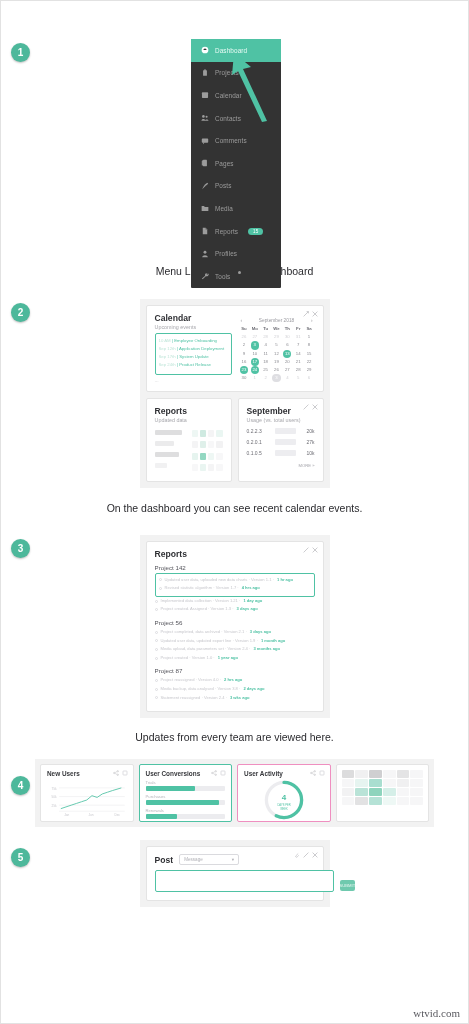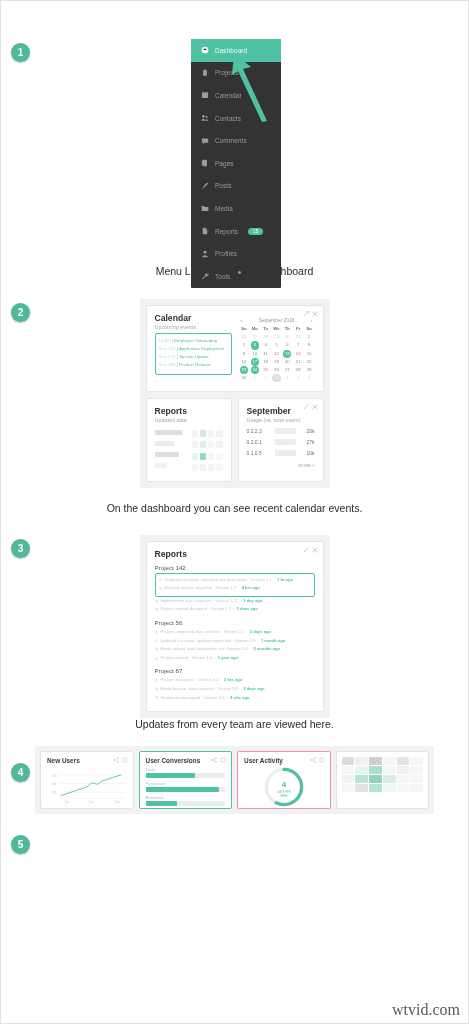--- a/index.html
+++ b/index.html
@@ -224,21 +224,21 @@
   .post-input { flex: 1; height: 22px; border: 1.8px solid #4fc2a4; border-radius: 2px; background: #fff; }
   .post-submit {
     width: 42px; height: 11px; background: #6fc9ae; border-radius: 2px;
     color: #e6f6f1; font-size: 4.2px;
     display: flex; align-items: center; justify-content: center;
     margin-bottom: 1px;
   }
 
   .wmark {
     position: absolute; right: 8px; bottom: 4px;
-    font-size: 16px; color: #5a5a60;
+    font-size: 11px; color: #5a5a60;
     font-family: "Liberation Serif", serif;
   }
 </style>
 </head>
 <body>
 
 <div class="page">
 
 
   <div class="sec1" style="height:270px;">
@@ -584,21 +584,21 @@
           <svg viewBox="0 0 10 10">
               <path d="M1 9 L9 1" stroke="#b6b6bb" stroke-width="1.2" fill="none"></path>
             </svg>
           <svg viewBox="0 0 10 10">
               <path d="M1 1 L9 9 M9 1 L1 9" stroke="#b6b6bb" stroke-width="1.2"></path>
             </svg>
         </div>
       </div>
     </div>
   </div>
-  <div class="caption" style="margin-top:0;">Updates from every team are viewed here.</div>
+  <div class="caption" style="margin-top:13px;">Updates from every team are viewed here.</div>
 
   <div style="position:relative; margin-top:16px;">
     <div class="step-badge" style="top:17px;">4</div>
     <div class="shot sec4-shot">
 
       <div class="mcard">
         <div class="mtitle">New Users</div>
         <div class="mtools">
           <svg viewBox="0 0 12 12">
               <circle cx="9.5" cy="2.5" r="1.4" fill="none" stroke="#b6b6bb"></circle>
@@ -708,16 +708,42 @@
           <i style="background:#b5e2d6"></i>
           <i style="background:#eef8f5"></i>
           <i style="background:#f6f6f7"></i>
           <i style="background:#f6f6f7"></i>
       </div>
     </div>
   </div>
 
   <div style="position:relative; margin-top:13px;">
     <div class="step-badge" style="top:8px;">5</div>
+    <div class="shot sec5-shot">
+      <div class="card post-card">
+        <div class="post-head">
+          <div class="post-title">Post</div>
+          <div class="post-select">
+            <span>Message</span>
+            <span>▾</span>
+          </div>
+        </div>
+        <div class="post-body">
+          <input class="post-input" type="text" value="" style="">
+          <div class="post-submit">SUBMIT</div>
+        </div>
+        <div class="card-tools">
+          <svg viewBox="0 0 10 10">
+              <path d="M7 2.5 L3.2 6.3 a1.4 1.4 0 0 0 2 2 L8 5.5" stroke="#b6b6bb" stroke-width="1" fill="none"></path>
+            </svg>
+          <svg viewBox="0 0 10 10">
+              <path d="M1 9 L9 1" stroke="#b6b6bb" stroke-width="1.2" fill="none"></path>
+            </svg>
+          <svg viewBox="0 0 10 10">
+              <path d="M1 1 L9 9 M9 1 L1 9" stroke="#b6b6bb" stroke-width="1.2"></path>
+            </svg>
+        </div>
+      </div>
+    </div>
   </div>
 
   <div class="wmark">wtvid.com</div>
 </div>
 
 </body></html>

